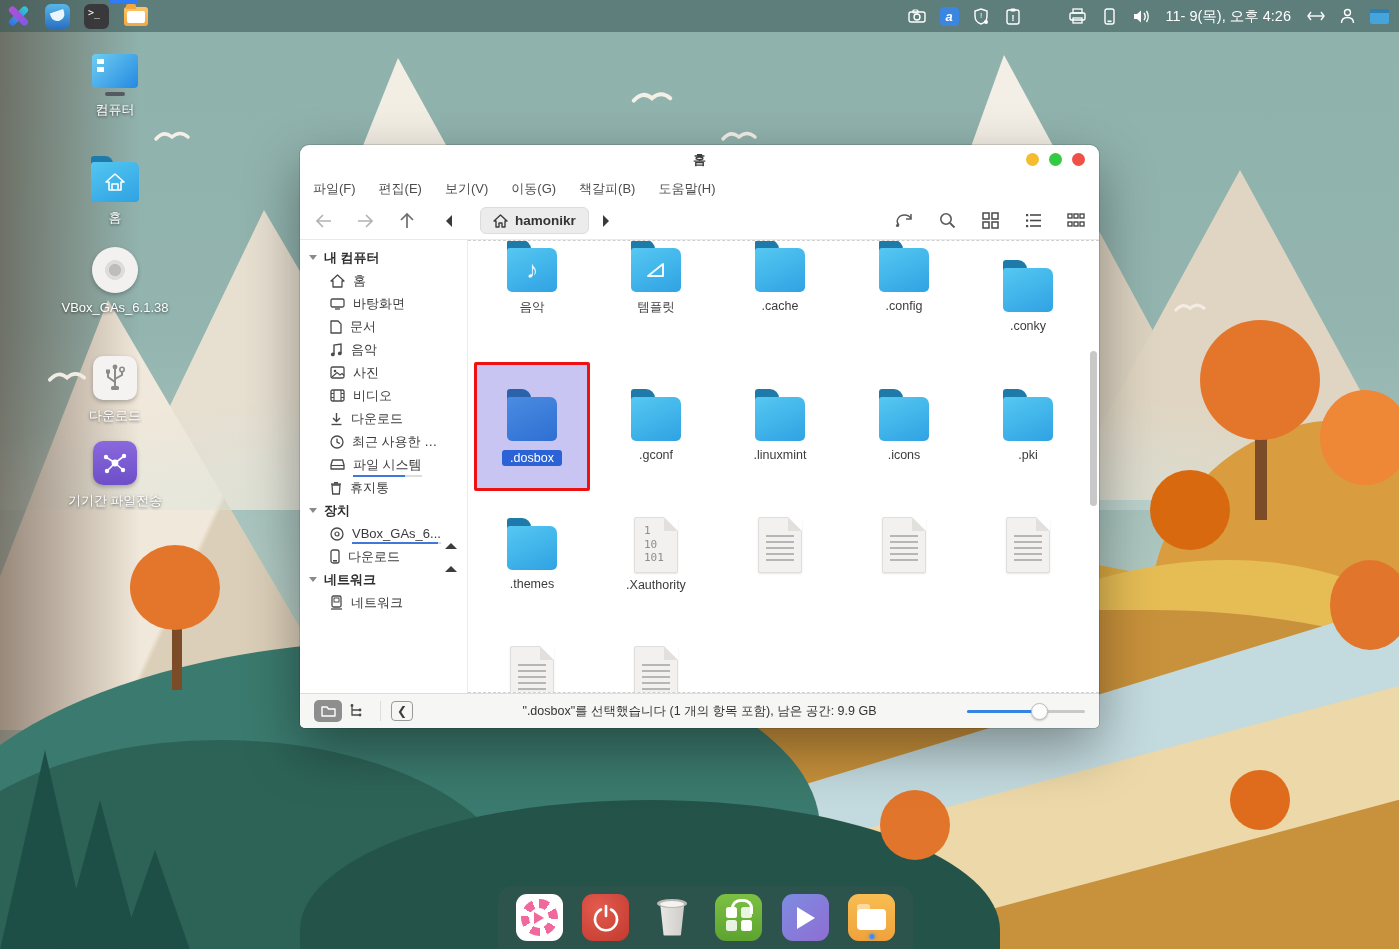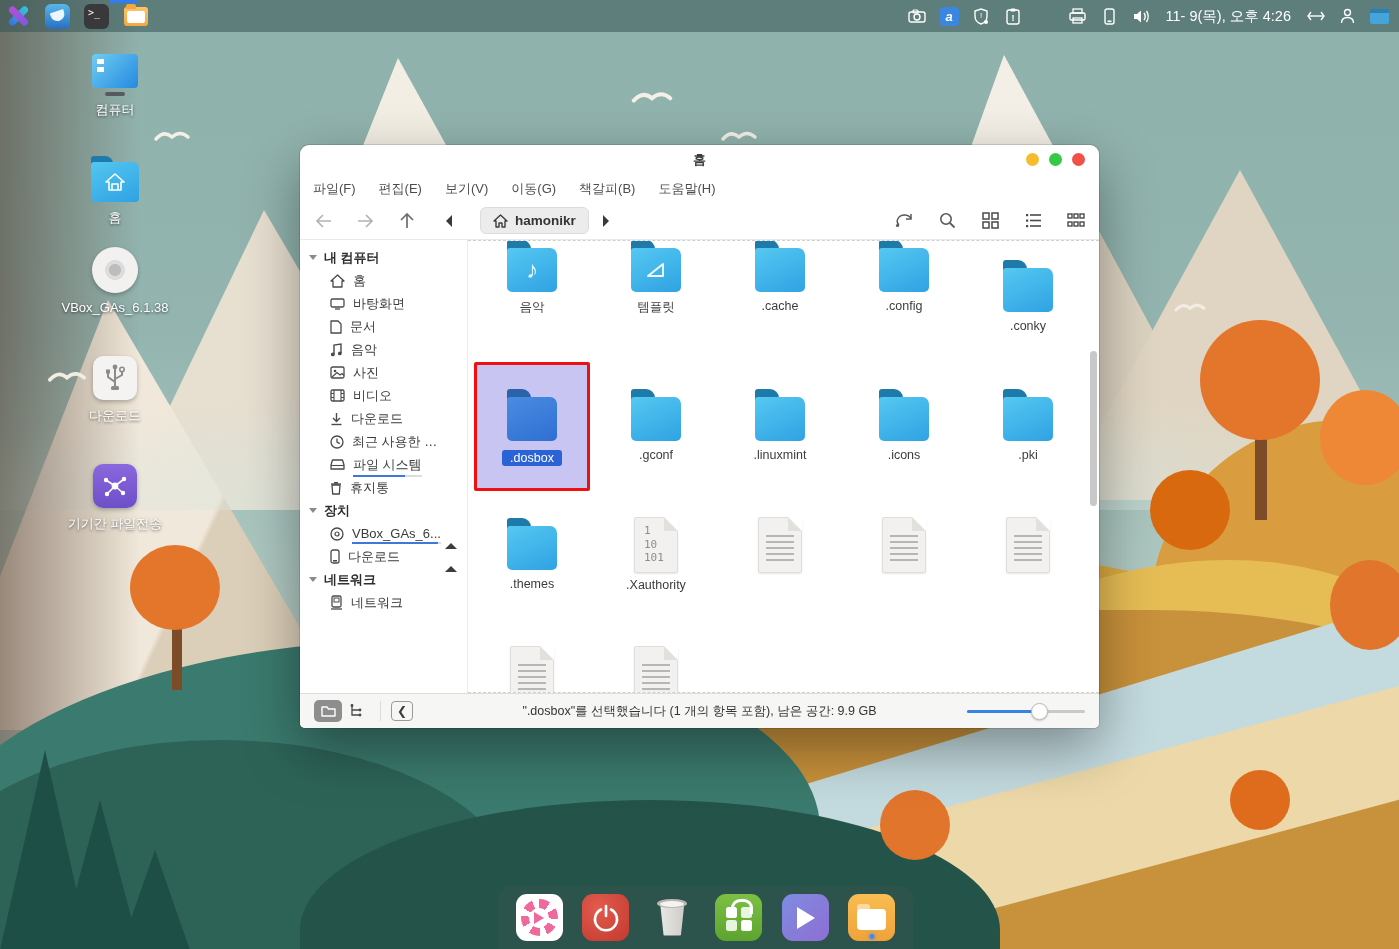--- a/index.html
+++ b/index.html
@@ -49,21 +49,21 @@
   .tray svg{display:block;}
   #tray-ime{background:#3a86e0;border-radius:4px;color:#fff;font-size:13px;font-weight:bold;font-style:italic;}
   .cgrid{display:grid;grid-template-columns:8px 8px;grid-auto-rows:8px;gap:1px;}
   .cgrid i{display:block;}
   #p-clock{font-size:14.5px;color:#fff;white-space:nowrap;margin:0 2px;}
   #p-showdesk{width:19px;height:15px;background:#45a5db;border-top:4px solid #2b7fb5;border-radius:2px;}
 
   
   .dicon{position:absolute;left:62px;width:106px;display:flex;flex-direction:column;align-items:center;gap:7px;z-index:5;}
   .dlabel{font-size:13px;color:#fff;text-shadow:0 1px 3px rgba(0,0,0,.65);white-space:nowrap;}
-  #d-computer{top:54px;} #d-home{top:156px;} #d-vbox{top:247px;} #d-down{top:356px;} #d-share{top:464px;}
+  #d-computer{top:54px;} #d-home{top:156px;} #d-vbox{top:247px;} #d-down{top:356px;} #d-share{top:441px;font-family:Liberation Serif, serif;}
   .comp-ic{width:46px;height:34px;background:linear-gradient(135deg,#6ecdf2,#2589e0);border-radius:4px;position:relative;}
   .comp-ic::before{content:"";position:absolute;left:5px;top:5px;width:7px;height:5px;background:#fff;box-shadow:0 8px 0 #fff;}
   .comp-ic::after{content:"";position:absolute;left:13px;bottom:-8px;width:20px;height:4px;background:#555a60;border-radius:2px;}
   .cd-ic{width:46px;height:46px;border-radius:50%;background:radial-gradient(circle,#bdbdbd 0 18%,#dcdcdc 19% 30%,#f2f1ef 31%);box-shadow:0 2px 4px rgba(0,0,0,.25);}
   .usb-ic{width:44px;height:44px;border-radius:10px;background:#f4f3f1;display:flex;align-items:center;justify-content:center;box-shadow:0 2px 4px rgba(0,0,0,.25);}
   .share-ic{width:44px;height:44px;border-radius:10px;background:linear-gradient(180deg,#8a68dd,#6e4fc8);display:flex;align-items:center;justify-content:center;box-shadow:0 2px 4px rgba(0,0,0,.25);}
   .home-fold{position:relative;width:52px;height:46px;}
   .home-fold .tab{position:absolute;left:2px;top:0;width:22px;height:14px;border-radius:3px 8px 0 0;background:#1e7aa8;}
   .home-fold .bod{position:absolute;left:2px;right:2px;top:6px;bottom:0;border-radius:3px 6px 4px 4px;background:linear-gradient(155deg,#53c6f1,#2fa2e3);display:flex;align-items:center;justify-content:center;}
 

